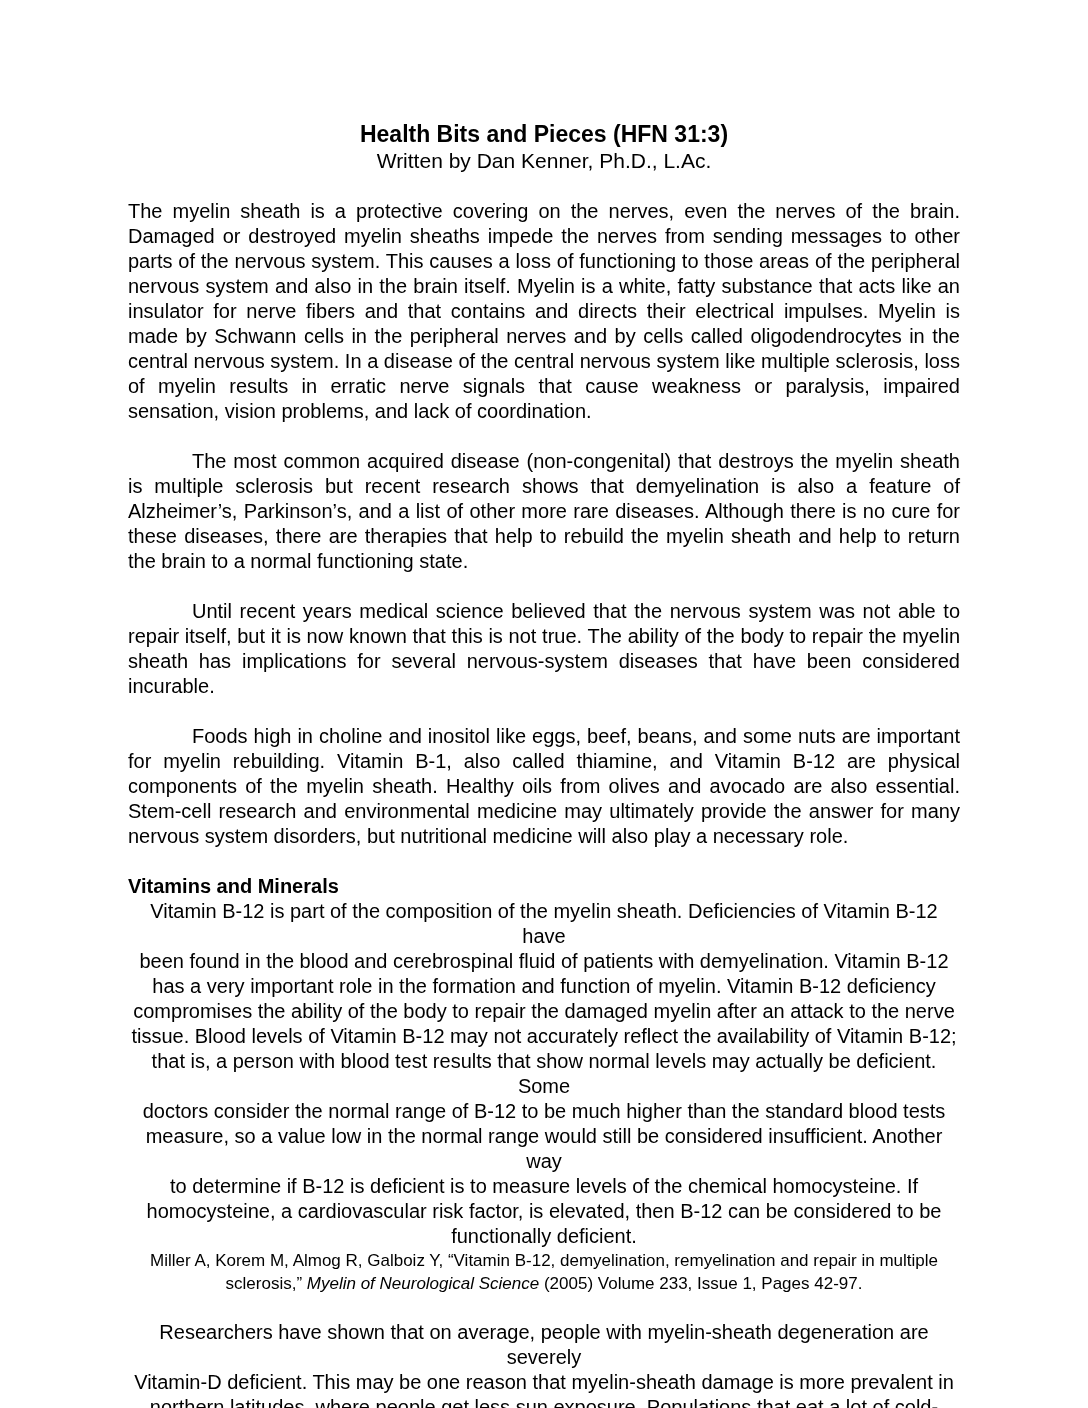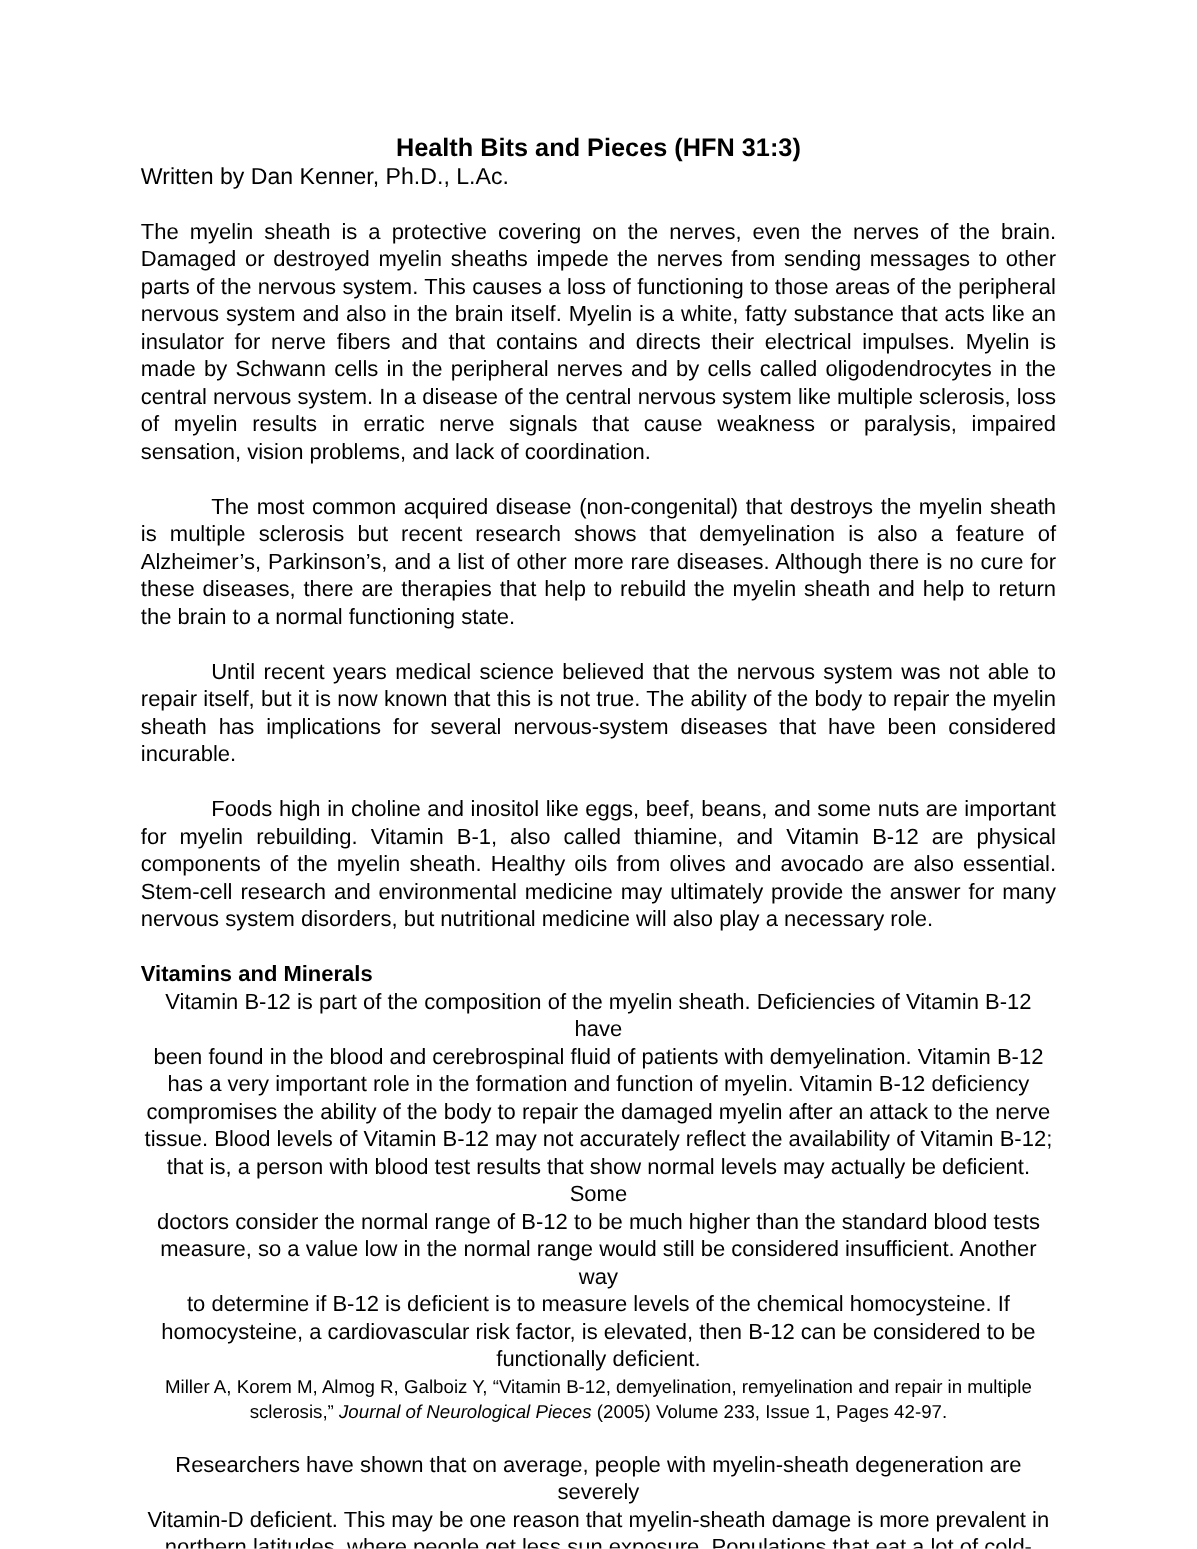--- a/index.html
+++ b/index.html
@@ -27,21 +27,21 @@
     margin: 0;
     font-size: 23px;
     line-height: 28px;
     font-weight: bold;
     text-align: center;
   }
   .byline {
     margin: 0;
     font-size: 21px;
     line-height: 26px;
-    text-align: left;
+    text-align: center;
   }
   .para {
     margin: 25px 0 0 0;
     font-size: 20px;
     line-height: 25px;
   }
   .justify { text-align: justify; }
   .indent  { text-indent: 64px; }
   .prelines {
     white-space: pre-line;
@@ -90,20 +90,20 @@
 compromises the ability of the body to repair the damaged myelin after an attack to the nerve
 tissue. Blood levels of Vitamin B-12 may not accurately reflect the availability of Vitamin B-12;
 that is, a person with blood test results that show normal levels may actually be deficient. Some
 doctors consider the normal range of B-12 to be much higher than the standard blood tests
 measure, so a value low in the normal range would still be considered insufficient. Another way
 to determine if B-12 is deficient is to measure levels of the chemical homocysteine. If
 homocysteine, a cardiovascular risk factor, is elevated, then B-12 can be considered to be
 functionally deficient.</p>
 
     <p class="citation"><span>Miller A, Korem M, Almog R, Galboiz Y, “Vitamin B-12, demyelination, remyelination and repair in multiple
-sclerosis,” </span><span class="journal">Journal of Neurological Pieces</span><span> (2005) Volume 233, Issue 1, Pages 42-97.</span></p>
+sclerosis,” </span><span class="journal">Myelin of Neurological Science</span><span> (2005) Volume 233, Issue 1, Pages 42-97.</span></p>
 
     <p class="para prelines para-last">Researchers have shown that on average, people with myelin-sheath degeneration are severely
 Vitamin-D deficient. This may be one reason that myelin-sheath damage is more prevalent in
 northern latitudes, where people get less sun exposure. Populations that eat a lot of cold-water</p>
 
   </div>
 </div>
 
 </body></html>

